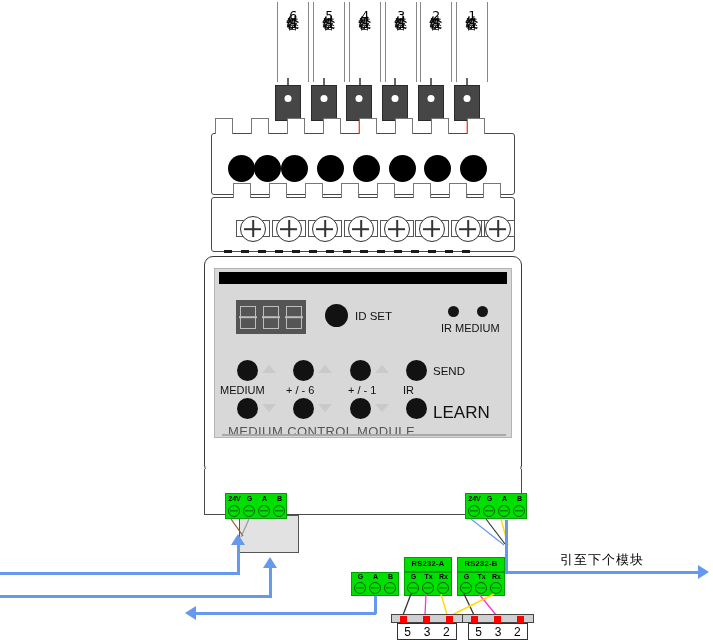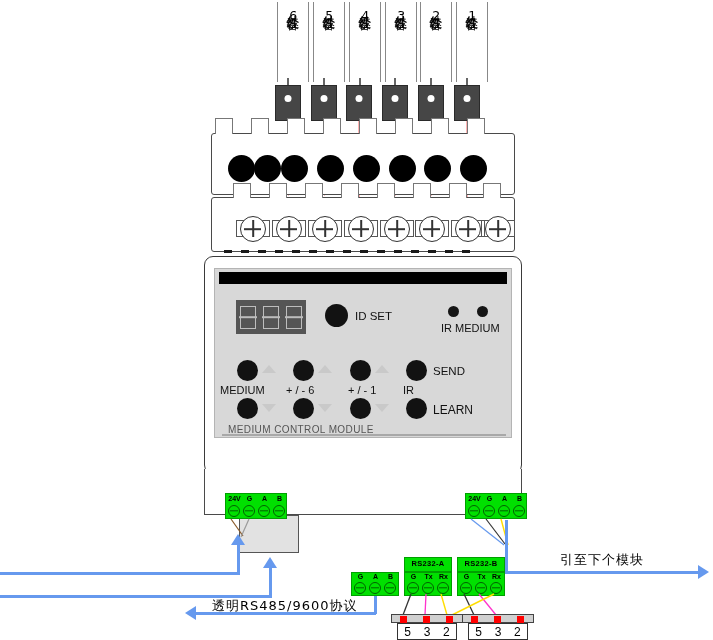--- a/index.html
+++ b/index.html
@@ -185,21 +185,21 @@
     border-top: 8px solid #c9c9c9;
   }
   .tri.up::after, .tri.down::after { content: ""; }
   .brandline {
     position: absolute;
     height: 1.5px;
     background: #a8a8a8;
   }
   .brandtext {
     position: absolute;
-    font-size: 10px;
+    font-size: 13px;
     letter-spacing: 0.4px;
     color: #555;
     white-space: nowrap;
     font-family: "Liberation Sans", sans-serif;
   }
   .ventrow { position: absolute; display: flex; gap: 9px; }
   .vent { width: 8px; height: 3px; background: #1a1a1a; }
 
   
   .greenblk {
@@ -439,21 +439,21 @@
   <div class="btn" style="left:237px; top:398px; width:21px; height:21px;"></div>
   <div class="tri down" style="left:262px; top:404px;"></div>
 
   <div class="btn" style="left:293px; top:398px; width:21px; height:21px;"></div>
   <div class="tri down" style="left:318px; top:404px;"></div>
 
   <div class="btn" style="left:350px; top:398px; width:21px; height:21px;"></div>
   <div class="tri down" style="left:375px; top:404px;"></div>
 
   <div class="btn" style="left:406px; top:398px; width:21px; height:21px;"></div>
-  <div class="lbl" style="left:433px; top:403px; font-size:12px;">LEARN</div>
+  <div class="lbl" style="left:433px; top:403px; font-size:17px;">LEARN</div>
 
   <div class="brandtext" style="left:228px; top:424px;">MEDIUM CONTROL MODULE</div>
   <div class="brandline" style="left:222px; top:434px; width:284px;"></div>
 
   <div class="ventrow" style="left:220px; top:478px;">
     <div class="vent"></div>
       <div class="vent"></div>
       <div class="vent"></div>
       <div class="vent"></div>
     <div class="vent"></div>
@@ -555,21 +555,20 @@
   <div class="bline" style="left:237px; top:545px; width:2.5px; height:29px;"></div>
   <div class="barrow up" style="left:231px; top:534px;"></div>
 
   <div class="bline" style="left:0px;   top:595px; width:272px; height:2.5px;"></div>
   <div class="bline" style="left:269px; top:568px; width:2.5px; height:29px;"></div>
   <div class="barrow up" style="left:263px; top:557px;"></div>
 
   <div class="bline" style="left:374px; top:596px; width:2.5px; height:18px;"></div>
   <div class="bline" style="left:196px; top:612px; width:180px; height:2.5px;"></div>
   <div class="barrow left" style="left:185px; top:606px;"></div>
-  <div class="cntext" style="left:212px; top:597px;">透明RS485/9600协议</div>
 
   <div class="bline" style="left:505px; top:520px; width:2.5px; height:53px;"></div>
   <div class="bline" style="left:505px; top:571px; width:195px; height:2.5px;"></div>
   <div class="barrow right" style="left:698px; top:565px;"></div>
   <div class="cntext" style="left:560px; top:551px;">引至下个模块</div>
 
   <div class="db9bar" style="left:391px; top:614px; width:72px;">
     <div class="db9pin" style="left:8px;"></div>
     <div class="db9pin" style="left:31px;"></div>
     <div class="db9pin" style="left:54px;"></div>

